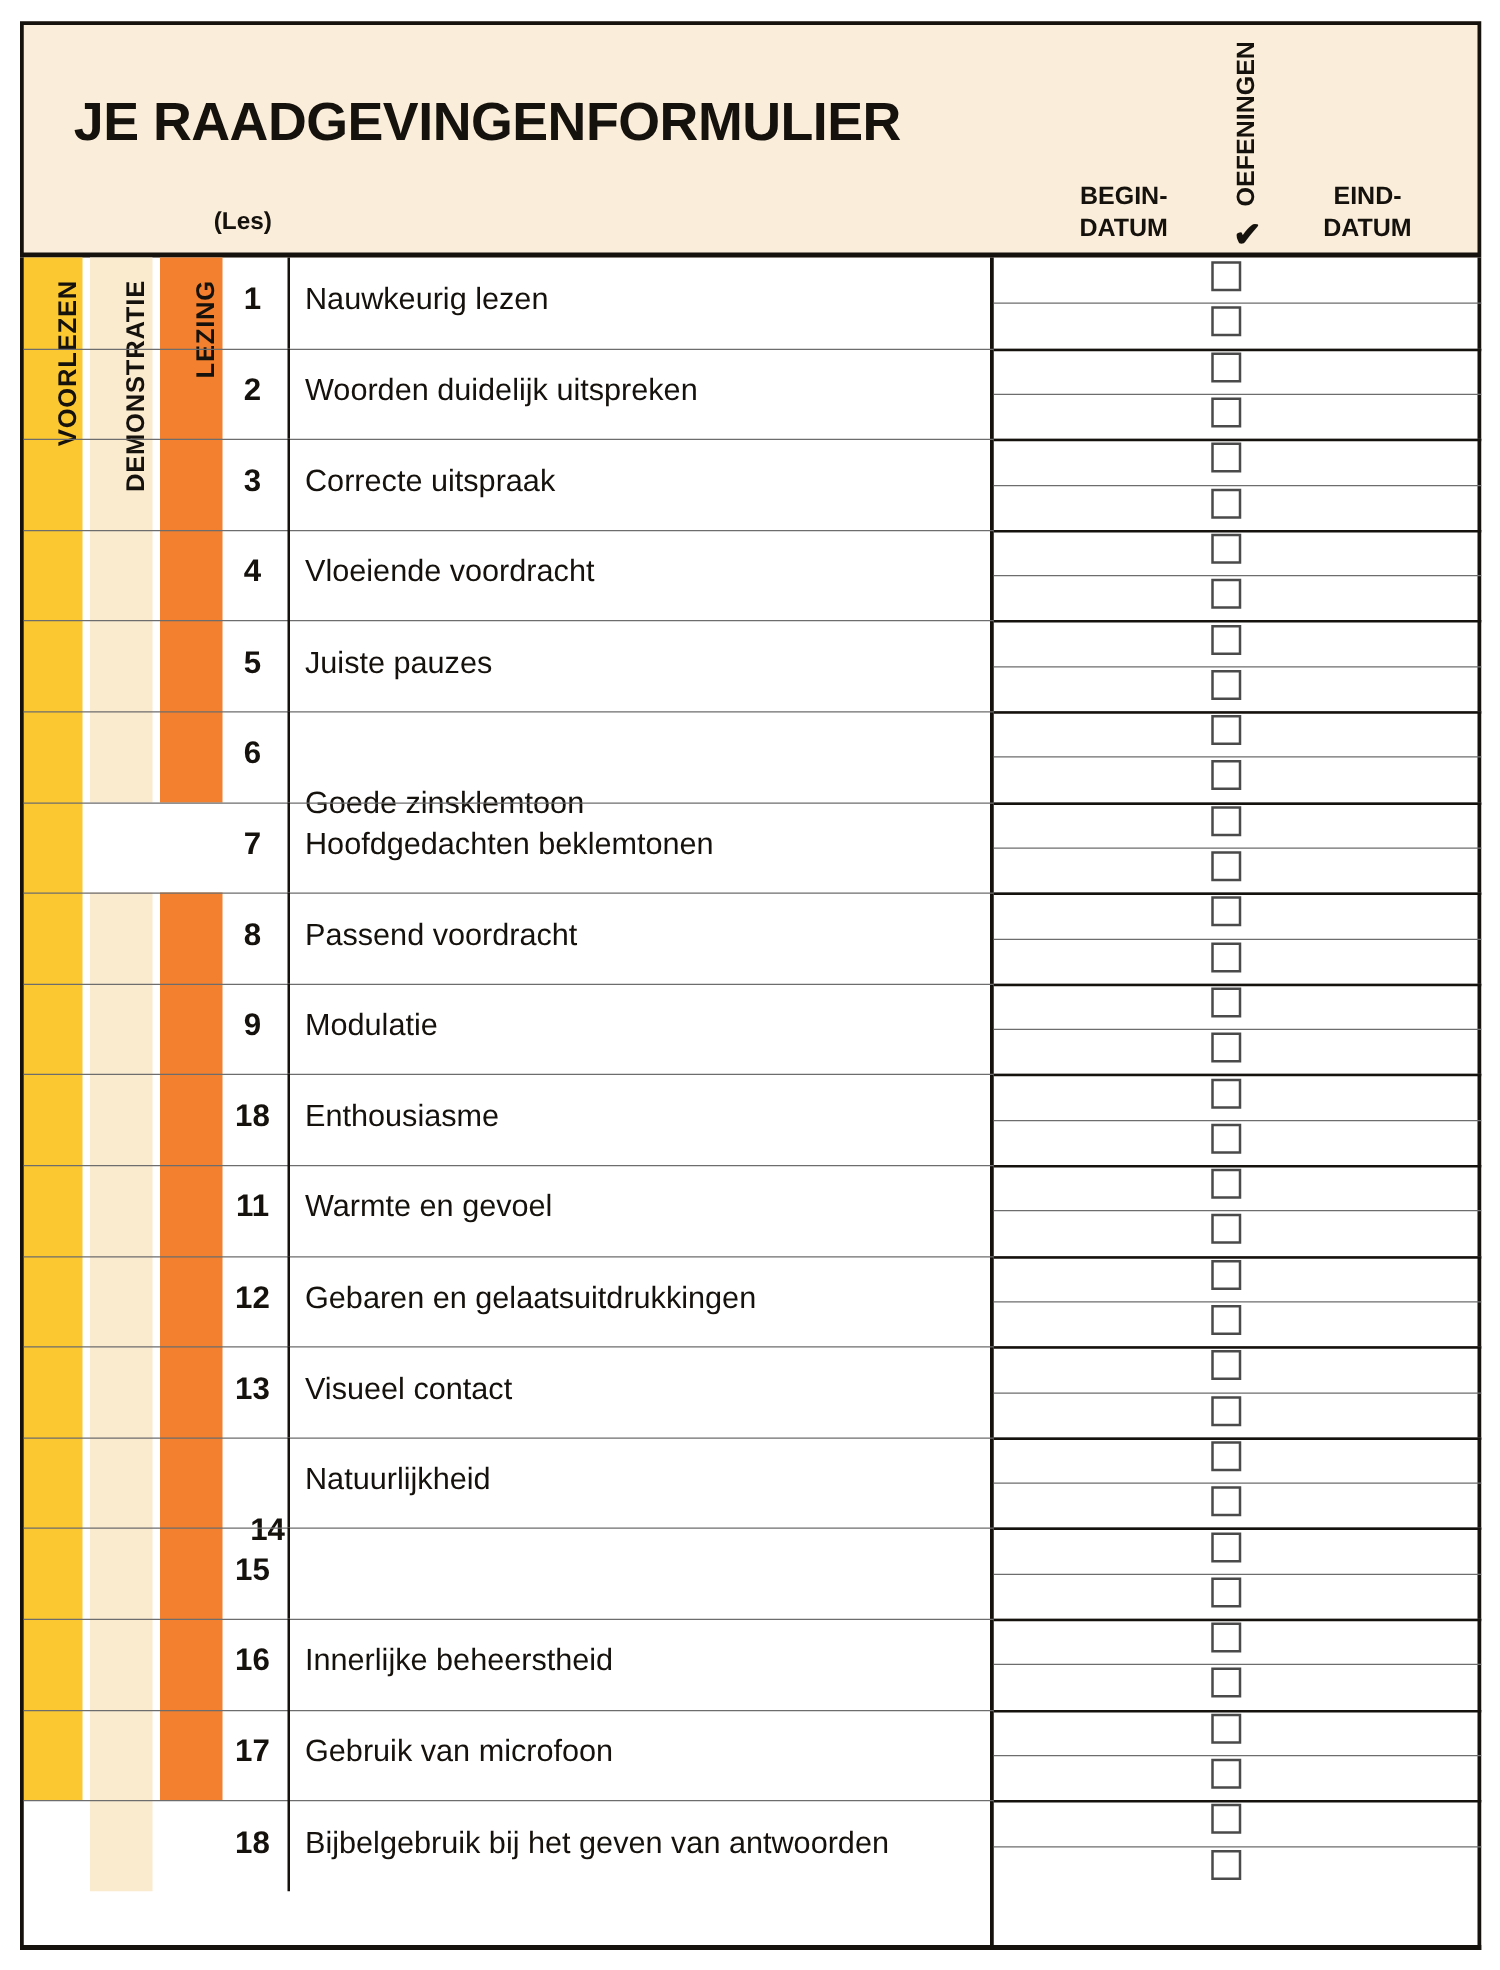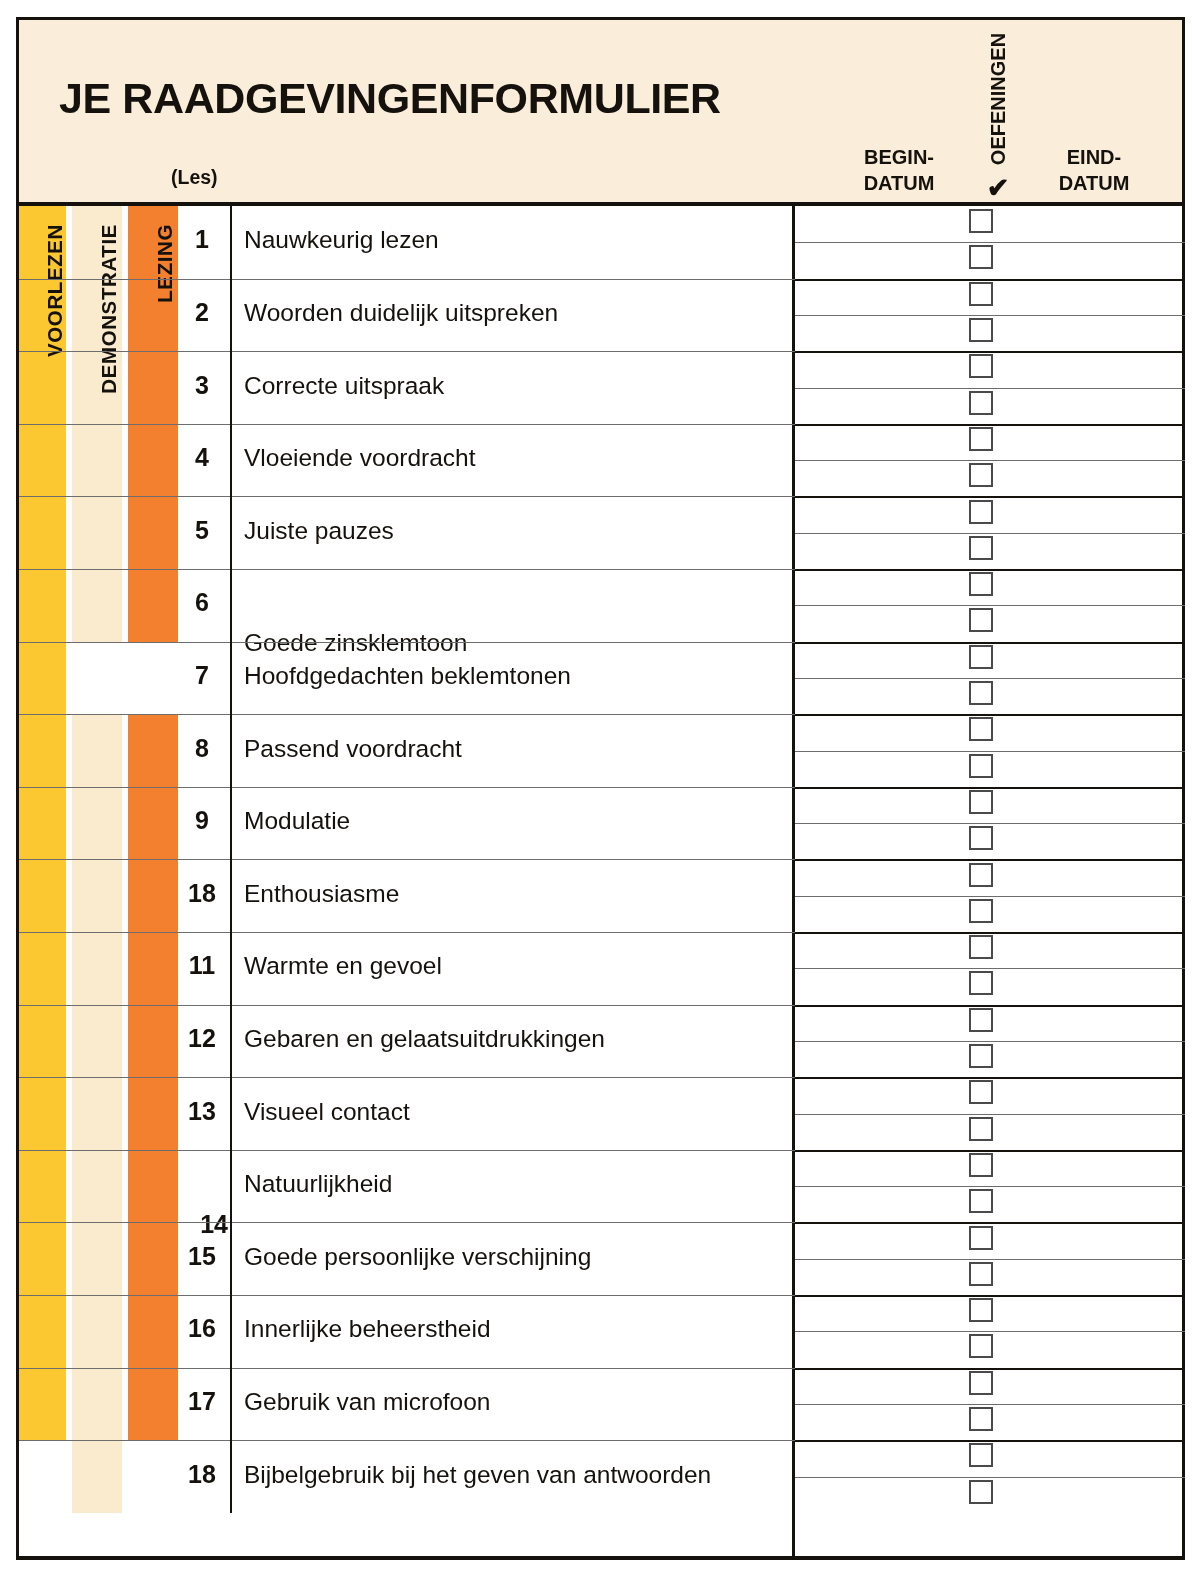--- a/index.html
+++ b/index.html
@@ -294,21 +294,20 @@
       <div class="num-cell" style="top: 1004px; text-align: right;">14</div>
       <div class="vdiv-num" style="top: 943.8px; height: 72.6px;"></div>
       <div class="task-cell" style="top: 964.1px;">Natuurlijkheid</div>
       <div class="sub-sep strong" style="top: 943.8px;"></div>
       <div class="chk" style="left: 950px; top: 946.95px;"></div>
       <div class="sub-sep" style="top: 980.1px;"></div>
       <div class="chk" style="left: 950px; top: 983.25px;"></div>
       <div class="row-sep" style="top: 1016.4px;"></div>
       <div class="num-cell" style="top: 1035.7px;">15</div>
       <div class="vdiv-num" style="top: 1016.4px; height: 72.6px;"></div>
-      <div class="task-cell" style="top: 1036.7px;">Goede persoonlijke verschijning</div>
       <div class="sub-sep strong" style="top: 1016.4px;"></div>
       <div class="chk" style="left: 950px; top: 1019.55px;"></div>
       <div class="sub-sep" style="top: 1052.7px;"></div>
       <div class="chk" style="left: 950px; top: 1055.85px;"></div>
       <div class="row-sep" style="top: 1089px;"></div>
       <div class="num-cell" style="top: 1108.3px;">16</div>
       <div class="vdiv-num" style="top: 1089px; height: 72.6px;"></div>
       <div class="task-cell" style="top: 1109.3px;">Innerlijke beheerstheid</div>
       <div class="sub-sep strong" style="top: 1089px;"></div>
       <div class="chk" style="left: 950px; top: 1092.15px;"></div>

